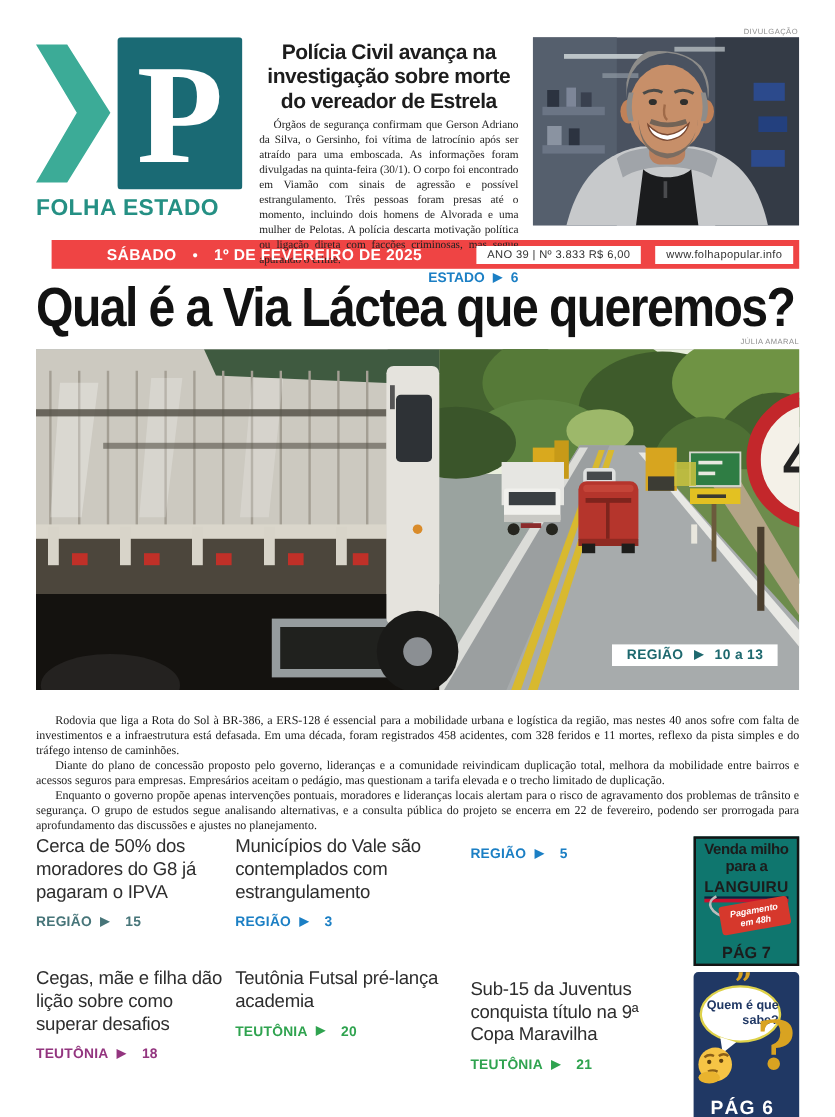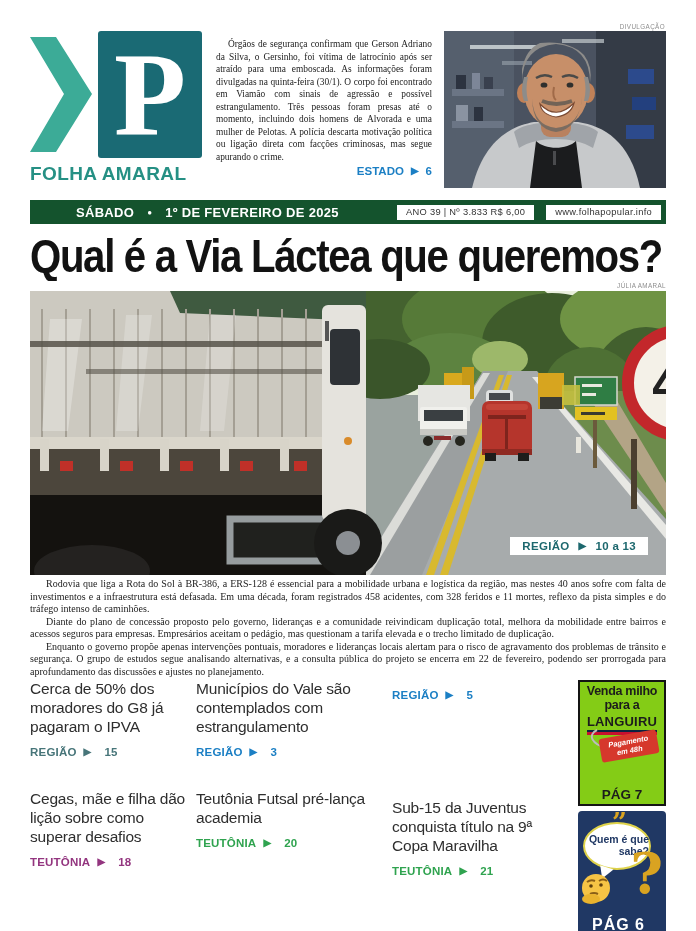--- a/index.html
+++ b/index.html
@@ -35,41 +35,41 @@
 
   
   .main-headline-svg{display:block;margin-top:7px;}
   .credit-row{text-align:right;font-size:6.3px;color:#8d8d8d;letter-spacing:.4px;
               height:9px;margin-top:1px;}
   .main-photo{position:relative;height:284px;}
   .main-photo svg{position:absolute;inset:0;width:100%;height:100%;display:block;}
   .photo-badge{position:absolute;right:18px;bottom:20px;background:#fff;
                padding:3px 12px;display:flex;align-items:center;gap:9px;
                font-weight:bold;font-size:11.5px;letter-spacing:.3px;}
-  .lead-text{margin-top:3px;font-family:"Liberation Serif",serif;font-size:10px;
+  .lead-text{margin-top:20px;font-family:"Liberation Serif",serif;font-size:10px;
              line-height:1.25;text-align:justify;color:#1b1b1b;}
   .lead-text p{margin:0;text-indent:16px;}
 
   
   .bottom{display:flex;margin-top:2px;}
   .tcol{box-sizing:border-box;}
   .tcol.c1{width:166px;padding-right:10px;}
   .tcol.c2{width:196px;padding-right:14px;}
   .tcol.c3{width:186px;padding-right:14px;}
   .teaser{height:110px;}
   .teaser.last{height:auto;}
   .t-title{font-size:15.5px;font-weight:500;color:#2e2e2e;line-height:1.22;
            letter-spacing:-.2px;}
   .t-link{margin-top:9px;font-weight:bold;font-size:11.5px;display:flex;
           align-items:center;gap:7px;letter-spacing:.2px;}
   .t-link .pg{margin-left:6px;}
 
   
   .adcol{width:88px;flex:none;display:flex;flex-direction:column;gap:5px;}
-  .ad1{height:126px;border:2px solid #141414;box-sizing:border-box;background:#84cc16;
+  .ad1{height:108px;border:2px solid #141414;box-sizing:border-box;background:#0f766e;
        position:relative;text-align:center;padding-top:3px;}
   .ad1 .l1{font-size:12.5px;font-weight:bold;line-height:1.1;letter-spacing:-.3px;}
   .ad1 .brand{font-size:13px;font-weight:bold;letter-spacing:.2px;margin-top:1px;}
   .ad1 .bar-d{height:2px;background:#0c2340;margin:1px 7px 0;}
   .ad1 .bar-r{height:3px;background:#c8102e;margin:0 7px;}
   .ad1 .tag{position:absolute;left:20px;top:52px;width:56px;transform:rotate(-10deg);
             background:#d6382c;color:#fff;font-size:7.5px;font-weight:bold;
             font-style:italic;border-radius:3px;padding:3px 1px;line-height:1.2;}
   .ad1 .string{position:absolute;left:4px;top:46px;}
   .ad1 .pg{position:absolute;bottom:2px;left:0;right:0;font-size:13.5px;font-weight:bold;}
@@ -97,24 +97,25 @@
   <div class="header">
 
     <div class="logo-col">
       <div class="logo-graphic">
         <svg width="172" height="127" viewBox="0 0 172 127">
           <polygon points="0,6 26,6 62,63 26,121 0,121 34,63" fill="#3cab97"></polygon>
           <rect x="68" y="0" width="104" height="127" rx="3" fill="#1a6a74"></rect>
           <text x="120" y="104" text-anchor="middle" font-family="Liberation Serif,serif" font-size="118" font-weight="bold" fill="#ffffff">P</text>
         </svg>
       </div>
-      <div class="masthead-name" style="color: rgb(37, 144, 132);">FOLHA AMARAL</div>
+      <div class="masthead-name" style="color: rgb(37, 144, 132);">FOLHA ESTADO</div>
     </div>
 
     <div class="article-col">
+      <div class="top-title">Polícia Civil avança na investigação sobre morte do vereador de Estrela</div>
       <div class="top-body">Órgãos de segurança confirmam que Gerson Adriano da Silva, o Gersinho, foi vítima de latrocínio após ser atraído para uma emboscada. As informações foram divulgadas na quinta-feira (30/1). O corpo foi encontrado em Viamão com sinais de agressão e possível estrangulamento. Três pessoas foram presas até o momento, incluindo dois homens de Alvorada e uma mulher de Pelotas. A polícia descarta motivação política ou ligação direta com facções criminosas, mas segue apurando o crime.</div>
       <div class="top-link" style="color: rgb(27, 127, 196);">
         <span>ESTADO</span>
         <span class="arrow">▶</span>
         <span>6</span>
       </div>
     </div>
 
     <div class="photo-col">
       <div class="photo-credit">DIVULGAÇÃO</div>
@@ -151,21 +152,21 @@
         <ellipse cx="100" cy="54" rx="3.4" ry="2.6" fill="#2f2f2d"></ellipse>
         <ellipse cx="126" cy="54" rx="3.4" ry="2.6" fill="#2f2f2d"></ellipse>
         <path d="M110,56 Q108,66 112,69" stroke="#a06a48" stroke-width="2" fill="none"></path>
         <path d="M88,68 Q89,98 112,101 Q135,98 138,66 Q136,95 112,97 Q90,95 88,68 Z" fill="#6e6862" opacity=".85"></path>
         <path d="M96,73 Q112,90 130,72 Q127,84 112,86 Q98,84 96,73 Z" fill="#ffffff" stroke="#7a4a33" stroke-width="1.2"></path>
         <path d="M98,70 Q112,76 128,70" stroke="#5d5751" stroke-width="4" fill="none" opacity=".8"></path>
       </svg>
     </div>
   </div>
 
-  <div class="datebar" style="background-color: #14532d;">
+  <div class="datebar" style="background-color: #ef4444; margin-left: 13px;">
     <span>SÁBADO</span>
     <span class="dot">●</span>
     <span>1º DE FEVEREIRO DE 2025</span>
     <span class="box first">ANO 39 | Nº 3.833 R$ 6,00</span>
     <span class="box">www.folhapopular.info</span>
   </div>
 
   <svg class="main-headline-svg" width="636" height="50" viewBox="0 0 636 50">
     <text x="0" y="41" textLength="632" lengthAdjust="spacingAndGlyphs" font-family="Liberation Sans,sans-serif" font-weight="bold" font-size="46" letter-spacing="-1.5" fill="#121212">Qual é a Via Láctea que queremos?</text>
   </svg>

